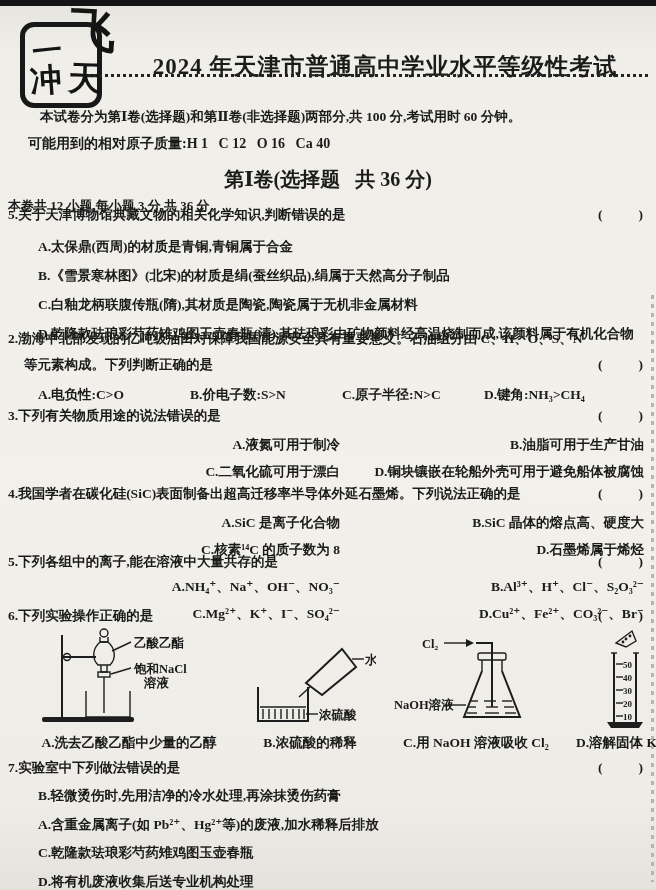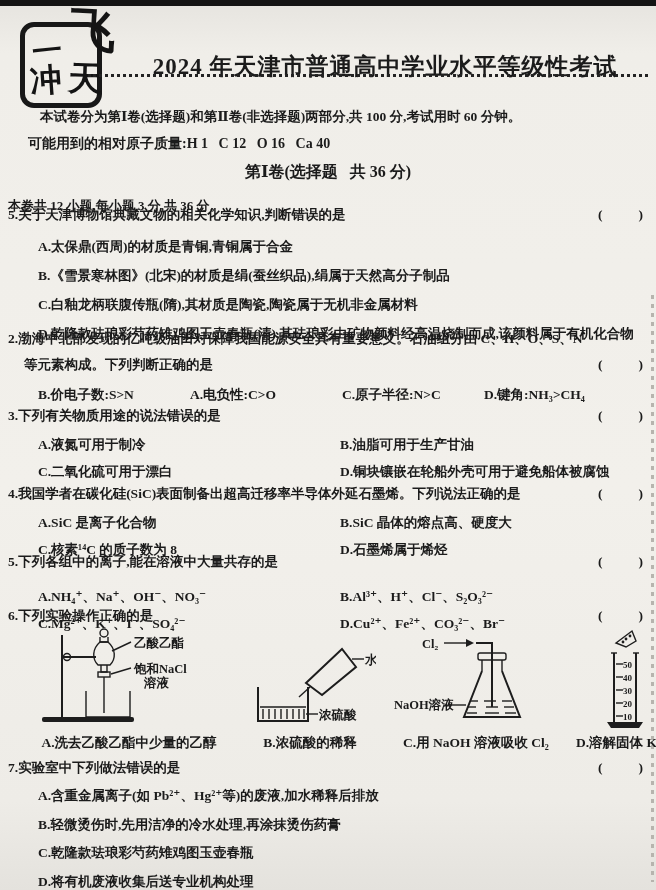--- a/index.html
+++ b/index.html
@@ -18,31 +18,31 @@
   .logo span{position:absolute;font-family:"Liberation Serif",serif;color:#141414;line-height:1;}
   .lg-yi{left:14px;top:26px;font-size:30px;transform:rotate(-6deg);}
   .lg-fei{left:52px;top:-2px;font-size:46px;transform:rotate(3deg);}
   .lg-chong{left:12px;top:54px;font-size:32px;transform:rotate(-4deg);}
   .lg-tian{left:50px;top:52px;font-size:34px;transform:rotate(2deg);}
   .title{position:absolute;left:132px;right:18px;top:36px;text-align:center;
     font-size:23px;letter-spacing:1px;white-space:nowrap;}
   .dash-rule{position:absolute;left:88px;right:8px;top:74px;border-top:3px dotted #232323;height:0;}
   .subtitle{position:absolute;left:40px;right:20px;top:94px;font-size:13.5px;}
   .atomic{position:absolute;left:28px;top:121px;font-size:14px;white-space:pre;}
-  .section-title{position:absolute;left:0;right:0;top:149px;text-align:center;font-size:16px;white-space:pre;}
+  .section-title{position:absolute;left:0;right:0;top:149px;text-align:center;font-size:20px;white-space:pre;}
   .section-note{position:absolute;left:8px;top:184px;font-size:13px;}
   
   .q{position:absolute;left:8px;right:12px;font-size:13.5px;}
   .stem-row{position:relative;padding-right:58px;line-height:25px;}
   .stem{display:block;padding-left:16px;text-indent:-16px;}
   .bracket{position:absolute;right:0;bottom:0;white-space:pre;letter-spacing:1px;}
   .opts{padding-left:30px;}
   .opt{line-height:29px;white-space:nowrap;}
   .opts-row4{display:grid;grid-template-columns:152px 152px 142px auto;padding-left:30px;line-height:27px;}
-  .opts-row2{display:grid;grid-template-columns:302px auto;padding-left:30px;line-height:27px;}
+  .opts-row2{display:grid;grid-template-columns:302px auto;padding-left:30px;line-height:27px;text-align:right;}
   .opts-q5{line-height:27px;}
   
   .diagrams{position:absolute;left:26px;top:22px;right:4px;display:flex;align-items:flex-end;}
   .dia{text-align:center;}
   .dia svg{display:block;margin:0 auto;}
   .dia .cap{font-size:13.5px;margin-top:3px;white-space:nowrap;}
   .dia-a{width:190px;margin-right:20px;}
   .dia-b{width:132px;margin-right:16px;}
   .dia-c{width:168px;margin-right:16px;}
   .dia-d{width:96px;}
@@ -84,22 +84,22 @@
       <div class="opt">D.乾隆款珐琅彩芍药雉鸡图玉壶春瓶(清),其珐琅彩由矿物颜料经高温烧制而成,该颜料属于有机化合物</div>
     </div>
   </div>
 
   <div class="q" style="top:326px">
     <div class="stem-row" style="line-height:26px">
       <span class="stem">2.渤海中北部发现的亿吨级油田对保障我国能源安全具有重要意义。石油组分由 C、H、O、S、N 等元素构成。下列判断正确的是</span>
       <span class="bracket">(        )</span>
     </div>
     <div class="opts-row4" style="margin-top:3px">
+      <div>A.电负性:C&gt;O</div>
       <div>B.价电子数:S&gt;N</div>
-      <div>A.电负性:C&gt;O</div>
       <div>C.原子半径:N&gt;C</div>
       <div>D.键角:NH₃&gt;CH₄</div>
     </div>
   </div>
 
   <div class="q" style="top:403px">
     <div class="stem-row">
       <span class="stem">3.下列有关物质用途的说法错误的是</span>
       <span class="bracket">(        )</span>
     </div>
@@ -122,21 +122,21 @@
       <div>C.核素¹⁴C 的质子数为 8</div>
       <div>D.石墨烯属于烯烃</div>
     </div>
   </div>
 
   <div class="q" style="top:551px">
     <div class="stem-row" style="line-height:22px">
       <span class="stem">5.下列各组中的离子,能在溶液中大量共存的是</span>
       <span class="bracket">(        )</span>
     </div>
-    <div class="opts-row2 opts-q5" style="margin-top:10px">
+    <div class="opts-row2 opts-q5" style="margin-top:0">
       <div>A.NH₄⁺、Na⁺、OH⁻、NO₃⁻</div>
       <div>B.Al³⁺、H⁺、Cl⁻、S₂O₃²⁻</div>
       <div>C.Mg²⁺、K⁺、I⁻、SO₄²⁻</div>
       <div>D.Cu²⁺、Fe²⁺、CO₃²⁻、Br⁻</div>
     </div>
   </div>
 
   <div class="q" style="top:605px;height:150px">
     <div class="stem-row" style="line-height:21px">
       <span class="stem">6.下列实验操作正确的是</span>
@@ -245,19 +245,19 @@
       </div>
     </div>
   </div>
 
   <div class="q" style="top:757px">
     <div class="stem-row" style="line-height:21px">
       <span class="stem">7.实验室中下列做法错误的是</span>
       <span class="bracket">(        )</span>
     </div>
     <div class="opts" style="margin-top:4px">
+      <div class="opt" style="line-height:28.5px">B.轻微烫伤时,先用洁净的冷水处理,再涂抹烫伤药膏</div>
       <div class="opt" style="line-height:28.5px">A.含重金属离子(如 Pb²⁺、Hg²⁺等)的废液,加水稀释后排放</div>
-      <div class="opt" style="line-height:28.5px">B.轻微烫伤时,先用洁净的冷水处理,再涂抹烫伤药膏</div>
       <div class="opt" style="line-height:28.5px">C.乾隆款珐琅彩芍药雉鸡图玉壶春瓶</div>
       <div class="opt" style="line-height:28.5px">D.将有机废液收集后送专业机构处理</div>
     </div>
   </div>
 </div>
 
 </body></html>

